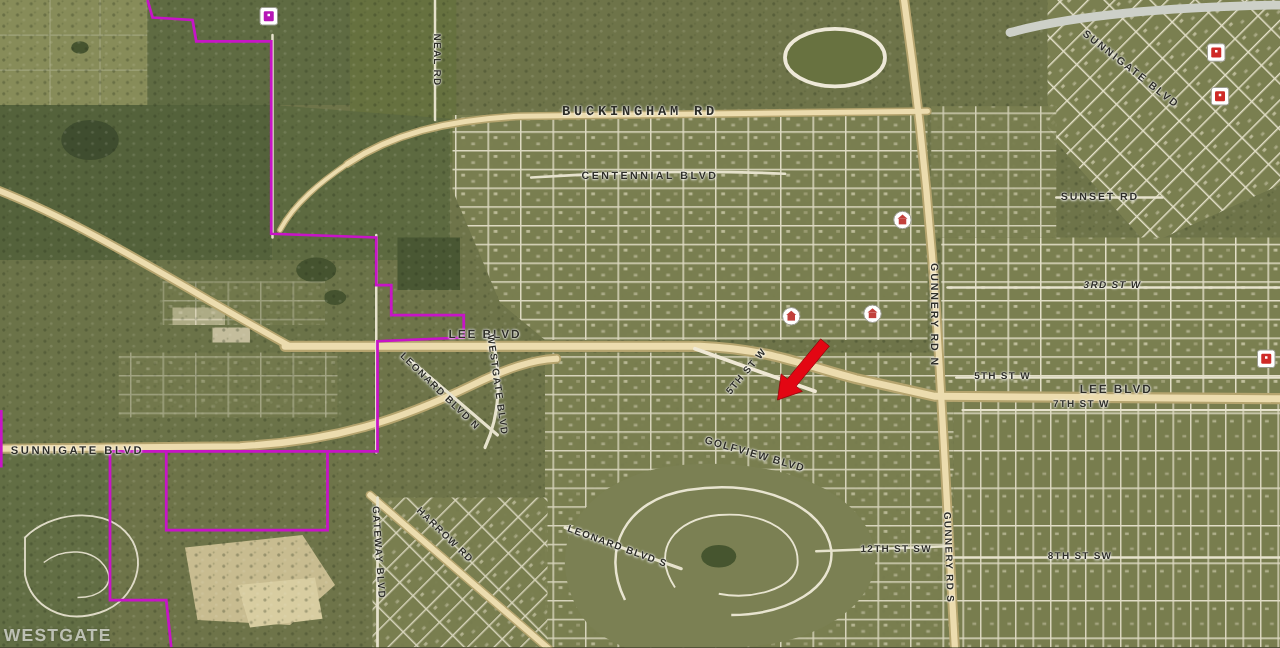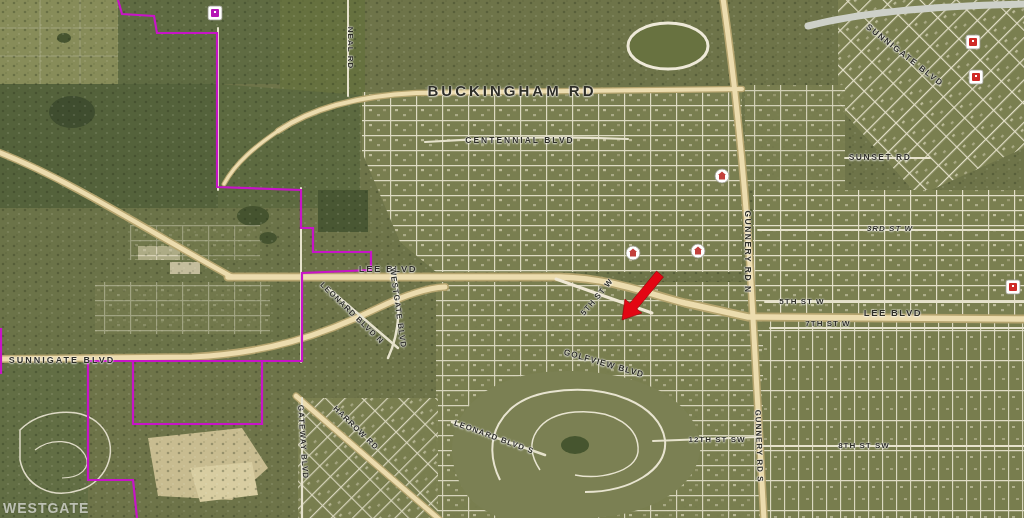--- a/index.html
+++ b/index.html
@@ -175,32 +175,32 @@
           <rect x="-3" y="-1" width="6" height="4.5" fill="#c2403c"></rect>
           <polygon points="-4,-1 4,-1 0,-4.5" fill="#c2403c"></polygon>
         </g>
       </g>
     <g id="arrow-layer">
         <polygon points="622,320 624.9,299.1 629.9,303.2 656.5,271.1 663.5,276.9 636.9,309 641.9,313.1" fill="#e30613" stroke="#8e0007" stroke-width="0.6"></polygon>
       </g>
   </svg>
 
   <div id="label-layer">
-      <span class="street-label" style="left: 512px; top: 90px; font-size: 15px; letter-spacing: 3px; transform: translate(-50%, -50%) rotate(0deg);">BUCKINGHAM RD</span>
+      <span class="street-label" style="left: 512px; top: 90px; font-size: 11px; letter-spacing: 3px; transform: translate(-50%, -50%) rotate(0deg); font-family: Liberation Mono, monospace;">BUCKINGHAM RD</span>
       <span class="street-label" style="left: 520px; top: 140px; font-size: 8.5px; letter-spacing: 2px; transform: translate(-50%, -50%) rotate(0deg);">CENTENNIAL BLVD</span>
       <span class="street-label" style="left: 350px; top: 48px; font-size: 8px; letter-spacing: 1px; transform: translate(-50%, -50%) rotate(90deg);">NEAL RD</span>
       <span class="street-label" style="left: 388px; top: 268px; font-size: 9.5px; letter-spacing: 1.5px; transform: translate(-50%, -50%) rotate(0deg);">LEE BLVD</span>
       <span class="street-label" style="left: 893px; top: 312px; font-size: 9.5px; letter-spacing: 1.5px; transform: translate(-50%, -50%) rotate(0deg);">LEE BLVD</span>
       <span class="street-label" style="left: 62px; top: 360px; font-size: 9px; letter-spacing: 2px; transform: translate(-50%, -50%) rotate(0deg);">SUNNIGATE BLVD</span>
       <span class="street-label" style="left: 905px; top: 55px; font-size: 8.5px; letter-spacing: 1.5px; transform: translate(-50%, -50%) rotate(38deg);">SUNNIGATE BLVD</span>
       <span class="street-label" style="left: 880px; top: 157px; font-size: 8.5px; letter-spacing: 1.5px; transform: translate(-50%, -50%) rotate(0deg);">SUNSET RD</span>
       <span class="street-label" style="left: 748px; top: 252px; font-size: 8.5px; letter-spacing: 1.5px; transform: translate(-50%, -50%) rotate(90deg);">GUNNERY RD N</span>
       <span class="street-label" style="left: 890px; top: 228px; font-size: 8px; letter-spacing: 1px; transform: translate(-50%, -50%) rotate(0deg); font-style: italic;">3RD ST W</span>
       <span class="street-label" style="left: 802px; top: 301px; font-size: 8px; letter-spacing: 1px; transform: translate(-50%, -50%) rotate(0deg);">5TH ST W</span>
-      <span class="street-label" style="left: 816px; top: 323px; font-size: 8px; letter-spacing: 1px; transform: translate(-50%, -50%) rotate(0deg); padding-left: 24px;">7TH ST W</span>
+      <span class="street-label" style="left: 853px; top: 323px; font-size: 8px; letter-spacing: 1px; transform: translate(-50%, -50%) rotate(0deg); padding-left: 24px;">7TH ST W</span>
       <span class="street-label" style="left: 597px; top: 297px; font-size: 8px; letter-spacing: 1px; transform: translate(-50%, -50%) rotate(-50deg);">5TH ST W</span>
       <span class="street-label" style="left: 352px; top: 313px; font-size: 8px; letter-spacing: 1px; transform: translate(-50%, -50%) rotate(44deg);">LEONARD BLVD N</span>
       <span class="street-label" style="left: 398px; top: 308px; font-size: 8px; letter-spacing: 1px; transform: translate(-50%, -50%) rotate(82deg);">WESTGATE BLVD</span>
       <span class="street-label" style="left: 604px; top: 363px; font-size: 8.5px; letter-spacing: 1px; transform: translate(-50%, -50%) rotate(16deg);">GOLFVIEW BLVD</span>
       <span class="street-label" style="left: 494px; top: 437px; font-size: 8px; letter-spacing: 1px; transform: translate(-50%, -50%) rotate(20deg);">LEONARD BLVD S</span>
       <span class="street-label" style="left: 303px; top: 442px; font-size: 8px; letter-spacing: 1px; transform: translate(-50%, -50%) rotate(86deg);">GATEWAY BLVD</span>
       <span class="street-label" style="left: 356px; top: 428px; font-size: 8px; letter-spacing: 1px; transform: translate(-50%, -50%) rotate(44deg);">HARROW RD</span>
       <span class="street-label" style="left: 759px; top: 446px; font-size: 8px; letter-spacing: 1px; transform: translate(-50%, -50%) rotate(88deg);">GUNNERY RD S</span>
       <span class="street-label" style="left: 717px; top: 439px; font-size: 8px; letter-spacing: 1px; transform: translate(-50%, -50%) rotate(0deg);">12TH ST SW</span>
       <span class="street-label" style="left: 864px; top: 445px; font-size: 8px; letter-spacing: 1px; transform: translate(-50%, -50%) rotate(0deg);">8TH ST SW</span>

